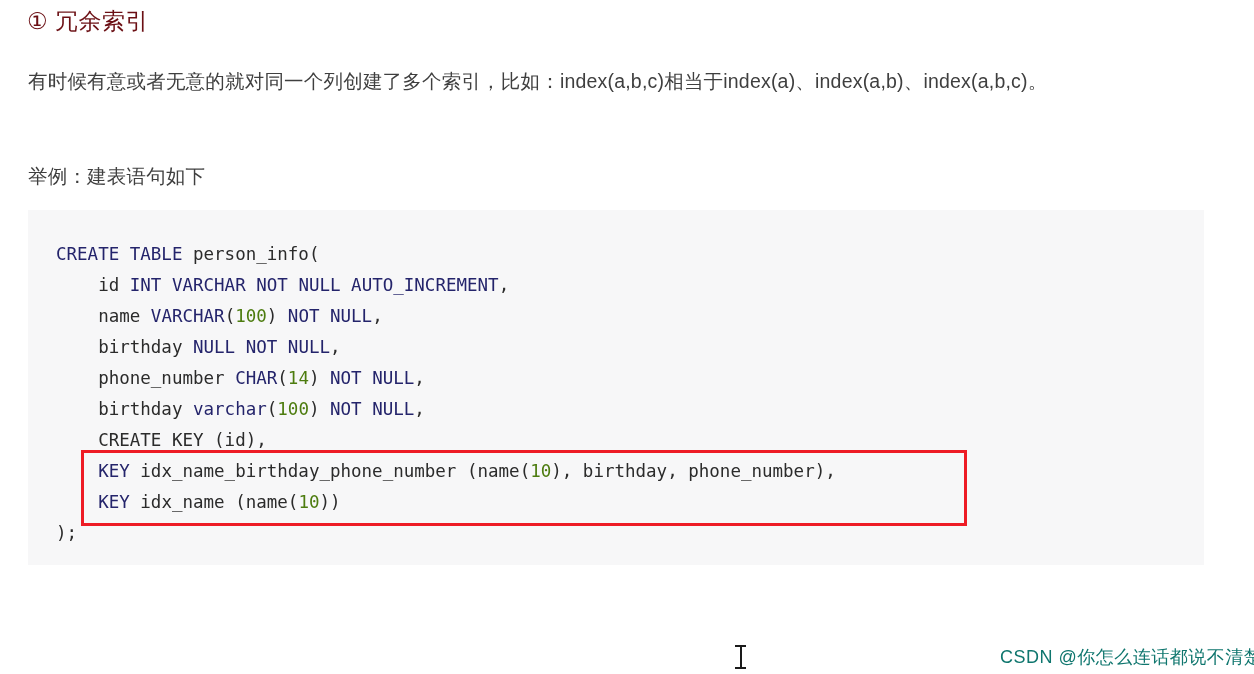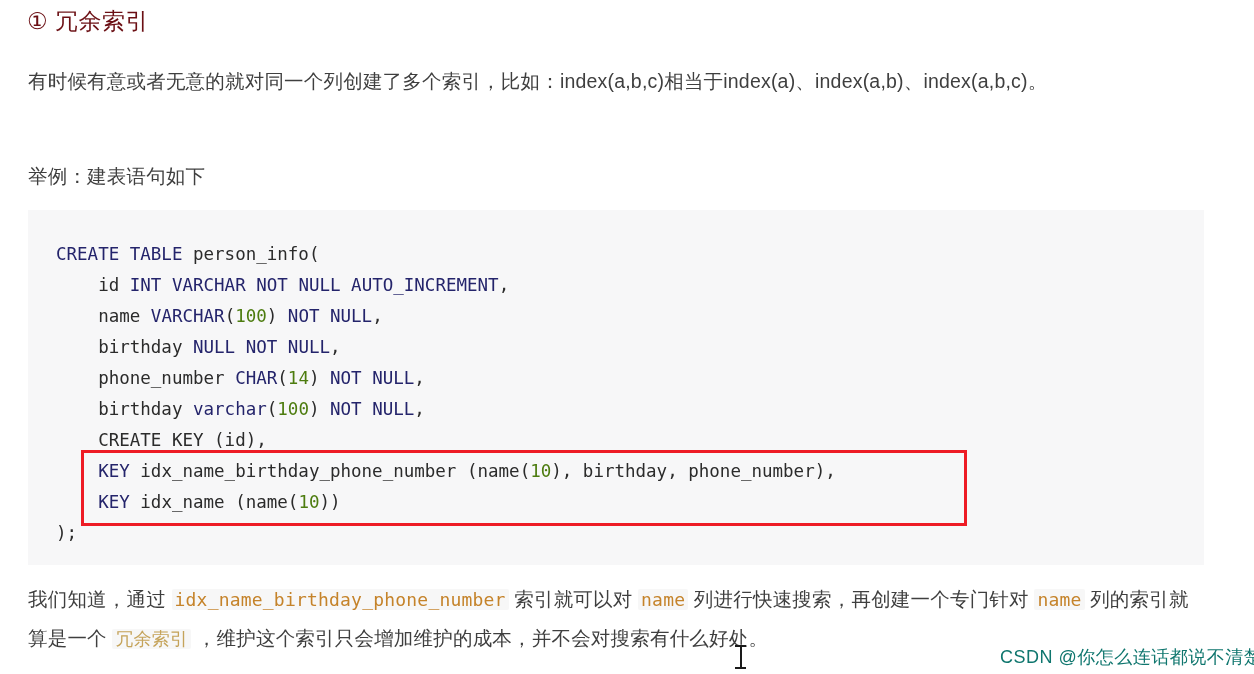--- a/index.html
+++ b/index.html
@@ -171,21 +171,20 @@
     <span class="id">phone_number</span> <span class="kw">CHAR</span>(<span class="num">14</span>) <span class="kw">NOT</span> <span class="kw">NULL</span>,
     <span class="id">birthday</span> <span class="kw">varchar</span>(<span class="num">100</span>) <span class="kw">NOT</span> <span class="kw">NULL</span>,
     <span class="id">CREATE</span> <span class="id">KEY</span> (<span class="id">id</span>),
     <span class="kw">KEY</span> <span class="id">idx_name_birthday_phone_number</span> (<span class="id">name</span>(<span class="num">10</span>), <span class="id">birthday</span>, <span class="id">phone_number</span>),
     <span class="kw">KEY</span> <span class="id">idx_name</span> (<span class="id">name</span>(<span class="num">10</span>))
 );</pre>
   </div>
 
   <div class="redbox"></div>
 
-  <div class="para" id="para-conclusion"><span>我们知道，通过 </span><span class="ic">idx_name_birthday_phone_number</span><span> 索引就可以对 </span><span class="ic">name</span><span> 列进行快速搜索，再创建一个专门针对 </span><span class="ic">name</span><span> 列的索引就算是一个 </span><span class="ic-cn">冗余索引</span><span> ，维护这个索引只会增加维护的成本，并不会对搜索有什么好处。</span></div>
 
   <div class="watermark">CSDN @你怎么连话都说不清楚、</div>
 
   <div class="text-cursor">
     <div class="cap-top"></div>
     <div class="bar"></div>
     <div class="cap-bot"></div>
   </div>
 
 </div>

